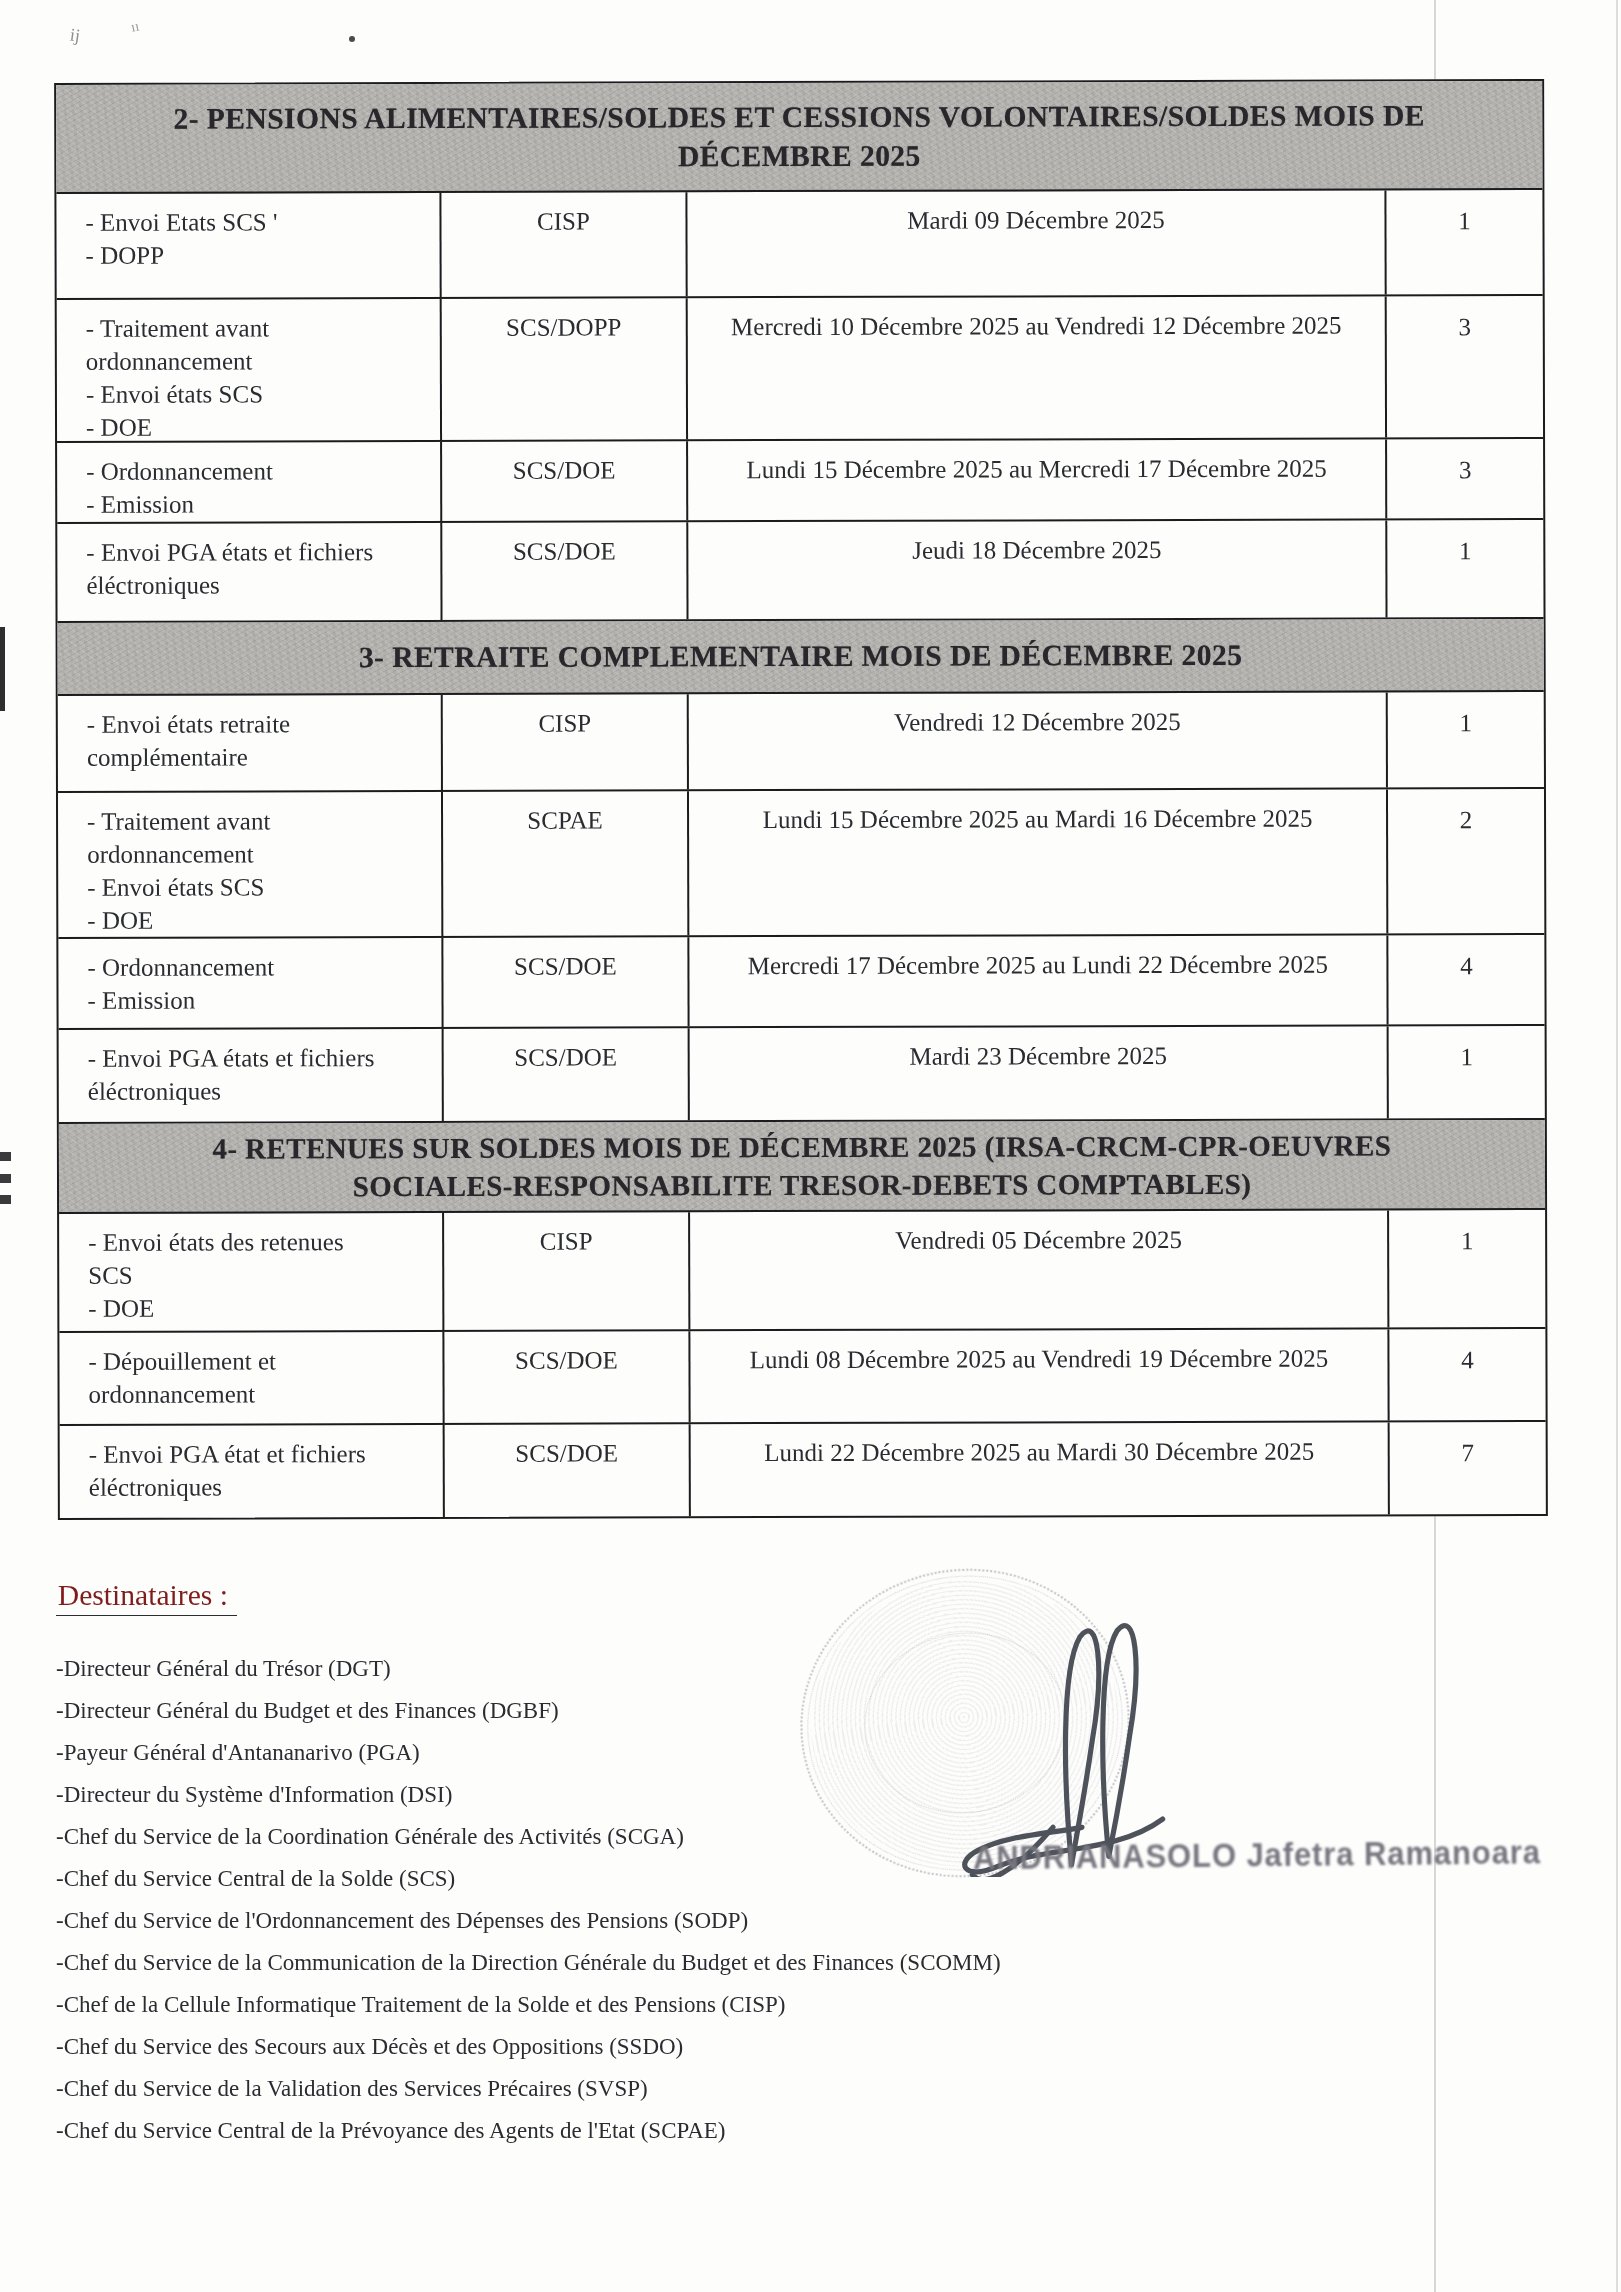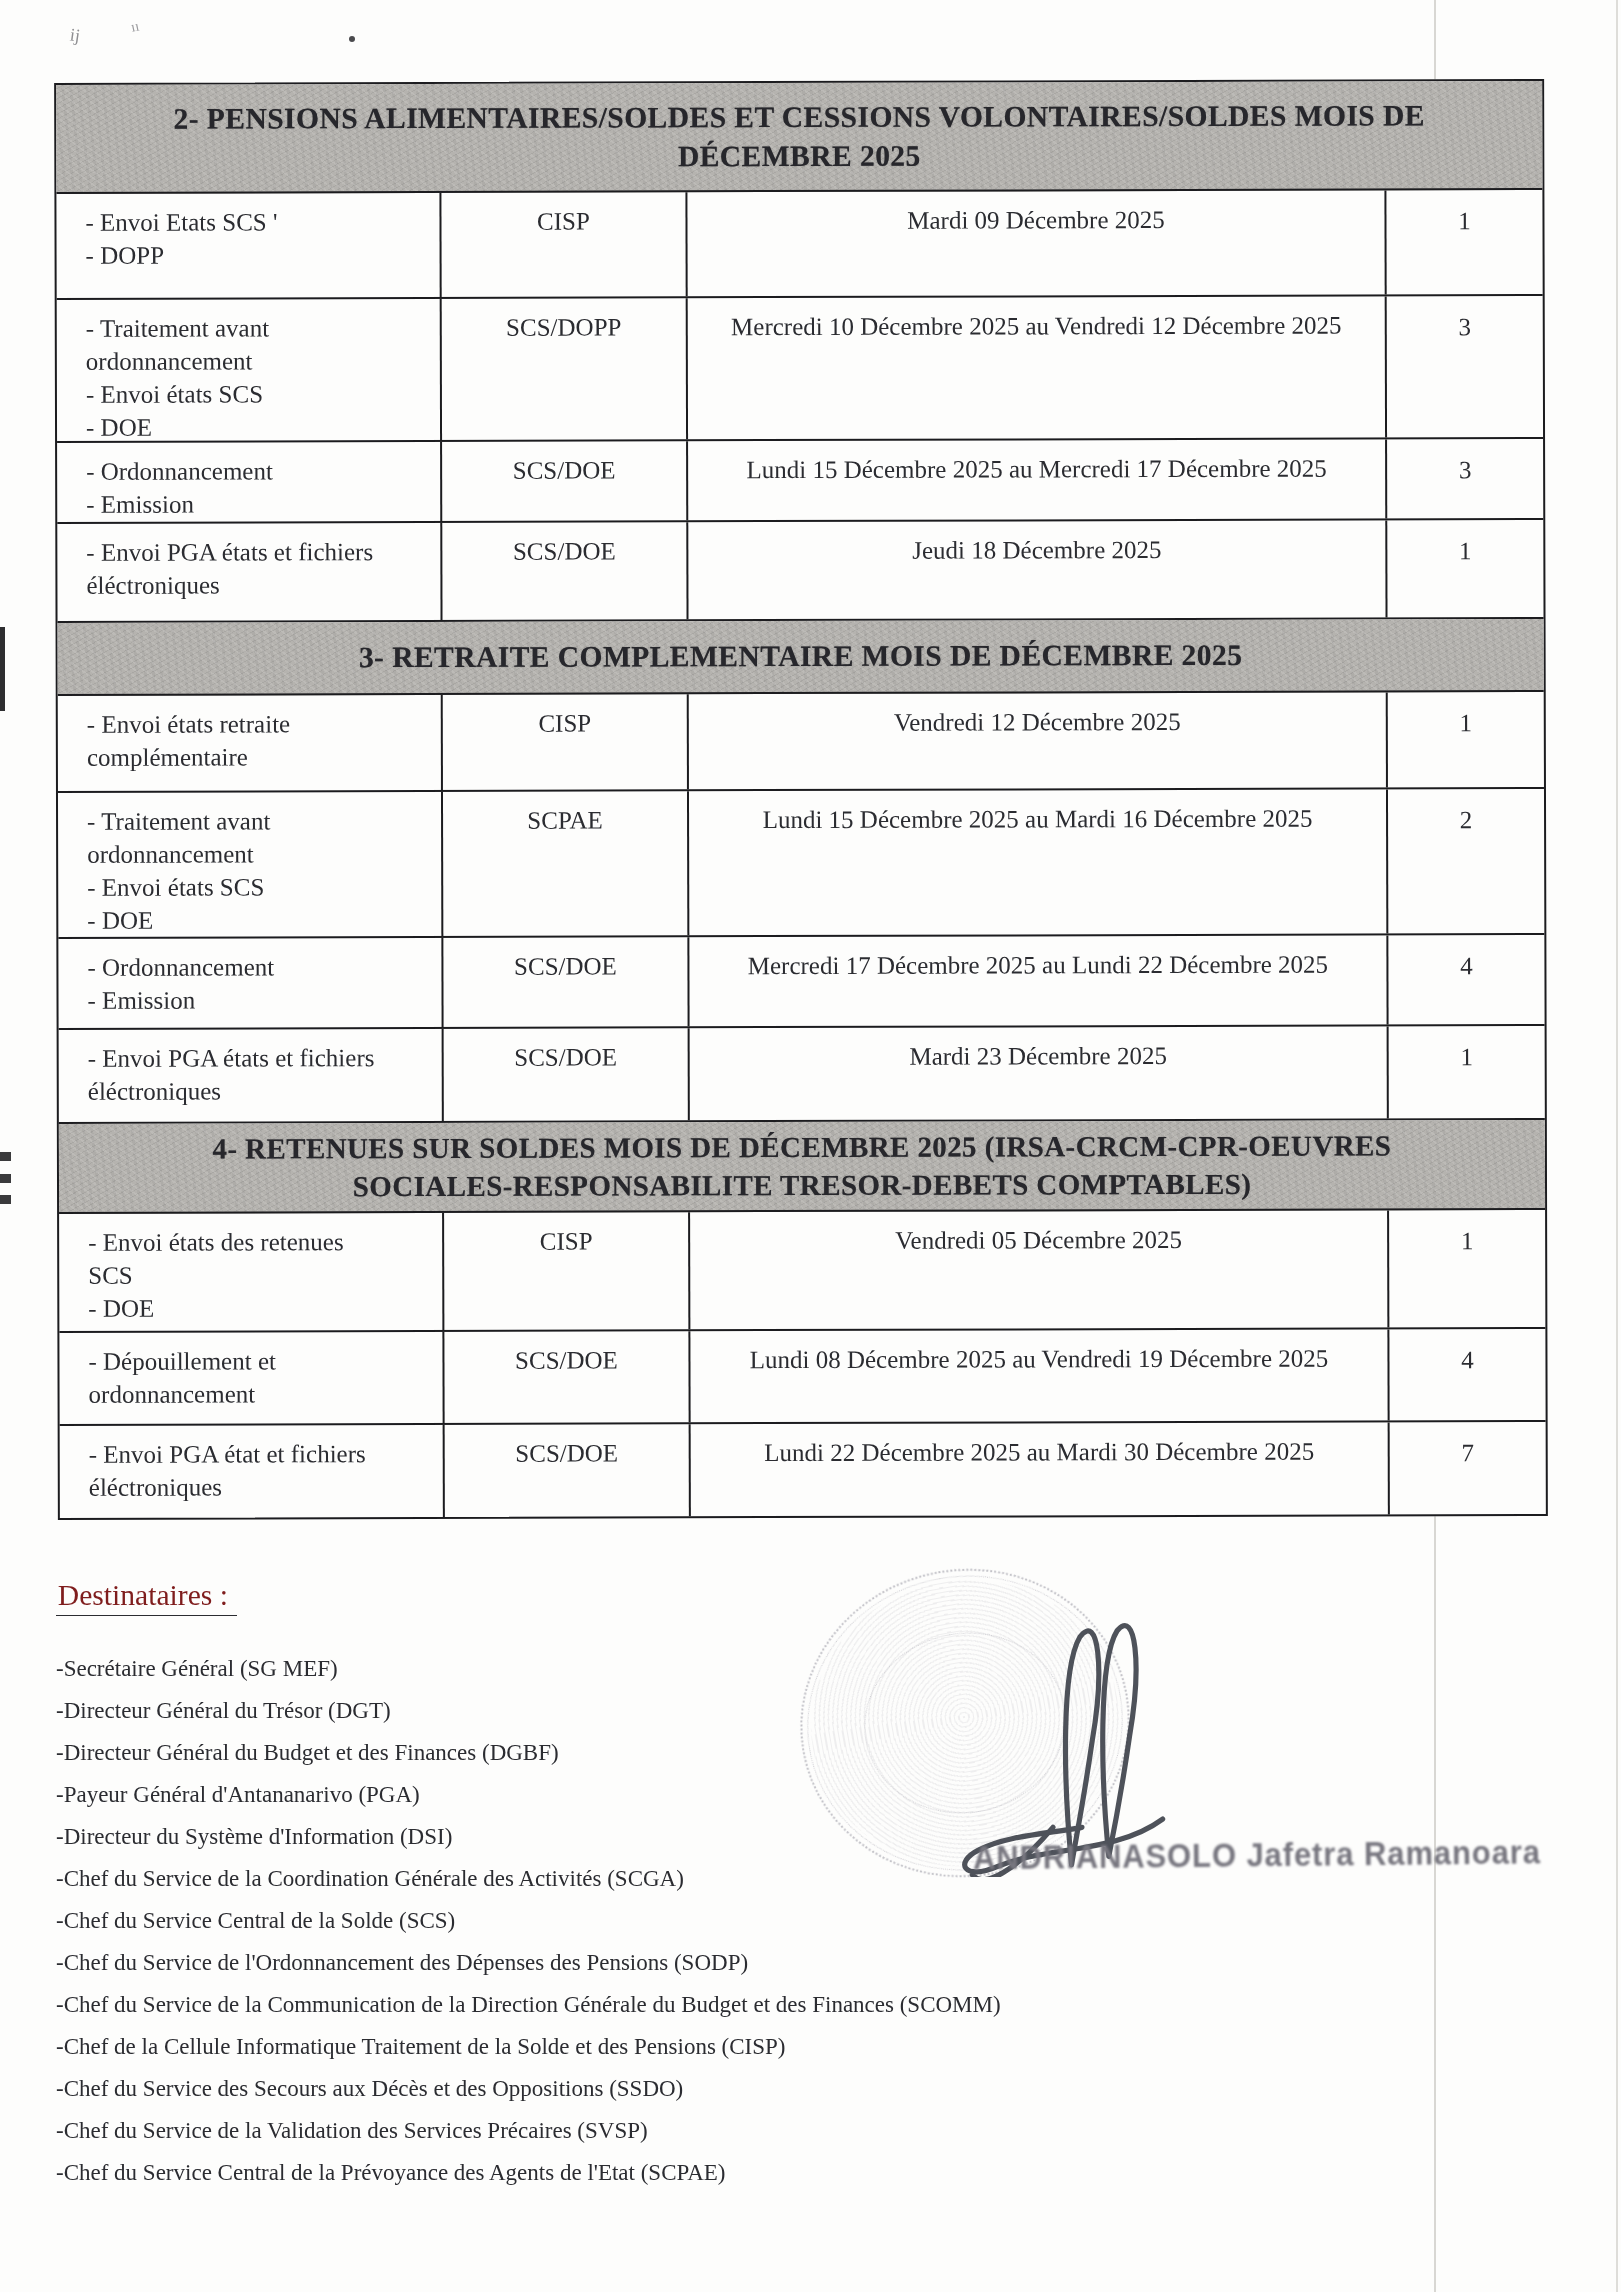--- a/index.html
+++ b/index.html
@@ -165,21 +165,20 @@
 éléctroniques</div>
       <div class="cell svc">SCS/DOE</div>
       <div class="cell date">Lundi 22 Décembre 2025 au Mardi 30 Décembre 2025</div>
       <div class="cell days">7</div>
     </div>
   </div>
 
   <div class="dest">
     <h2 class="dest-title">Destinataires :</h2>
     <ul class="dest-list">
-      <li>-Secrétaire Général (SG MEF)</li>
       <li>-Directeur Général du Trésor (DGT)</li>
       <li>-Directeur Général du Budget et des Finances (DGBF)</li>
       <li>-Payeur Général d'Antananarivo (PGA)</li>
       <li>-Directeur du Système d'Information (DSI)</li>
       <li>-Chef du Service de la Coordination Générale des Activités (SCGA)</li>
       <li>-Chef du Service Central de la Solde (SCS)</li>
       <li>-Chef du Service de l'Ordonnancement des Dépenses des Pensions (SODP)</li>
       <li>-Chef du Service de la Communication de la Direction Générale du Budget et des Finances (SCOMM)</li>
       <li>-Chef de la Cellule Informatique Traitement de la Solde et des Pensions (CISP)</li>
       <li>-Chef du Service des Secours aux Décès et des Oppositions (SSDO)</li>

